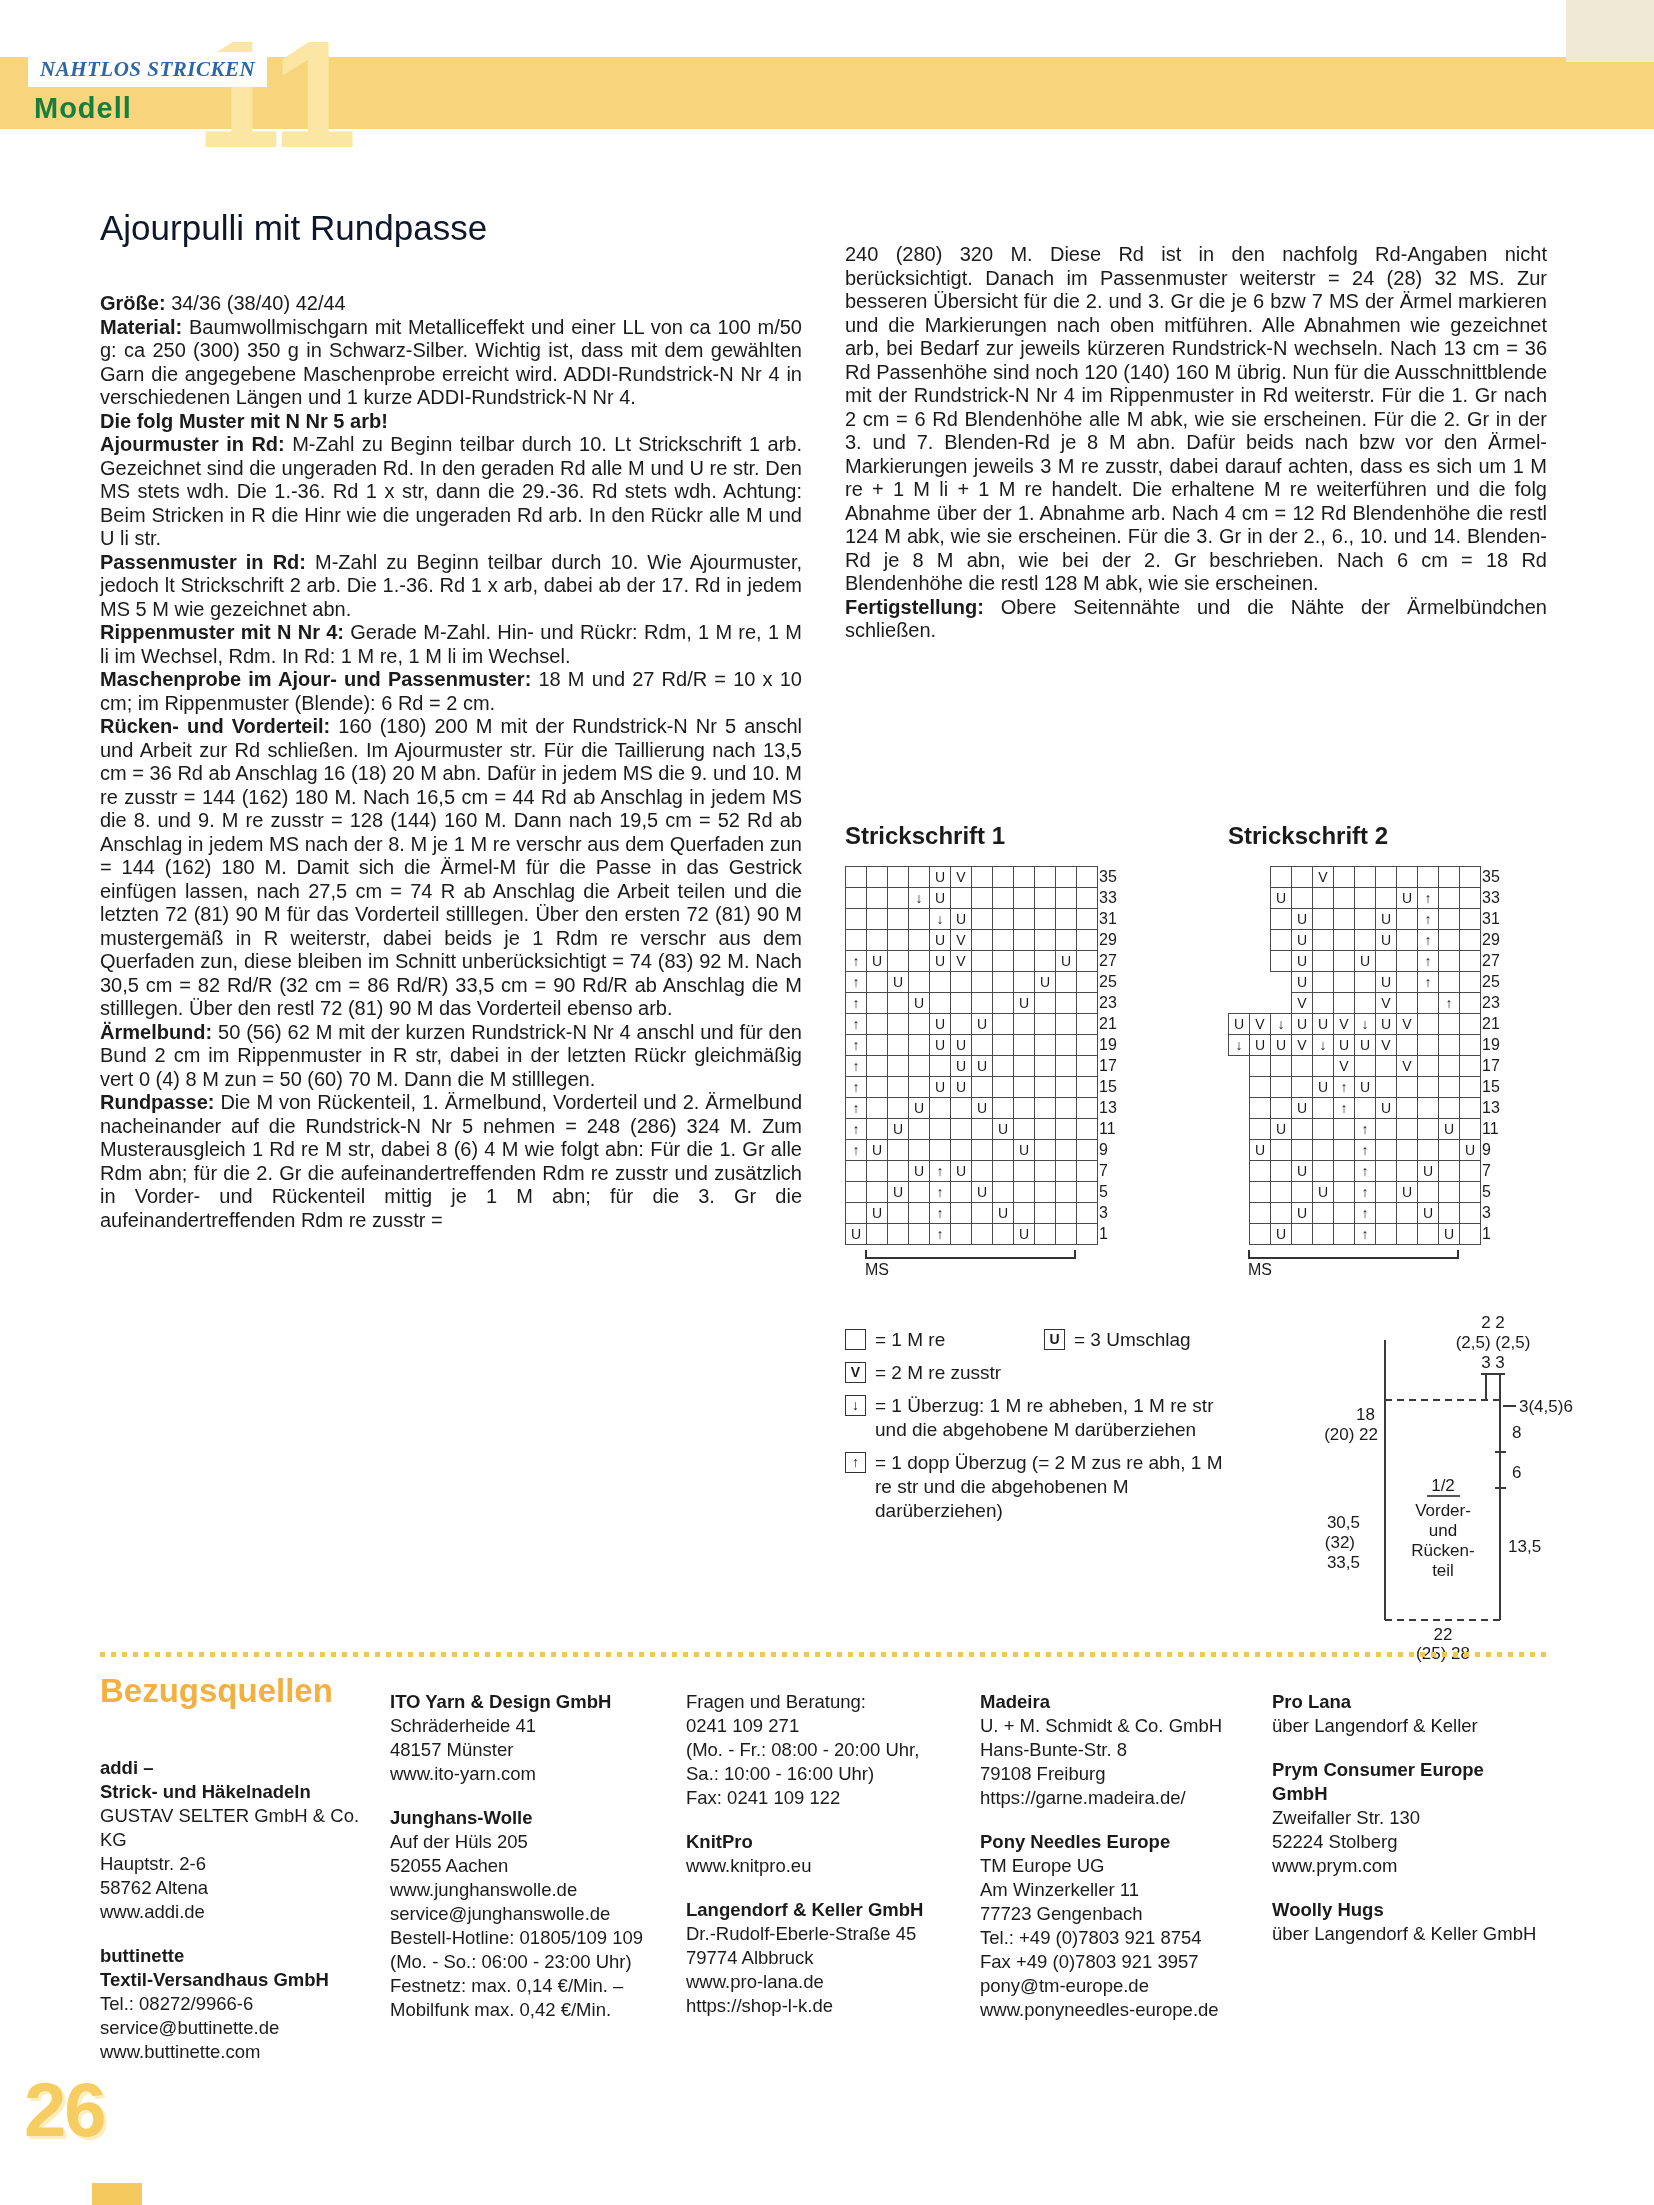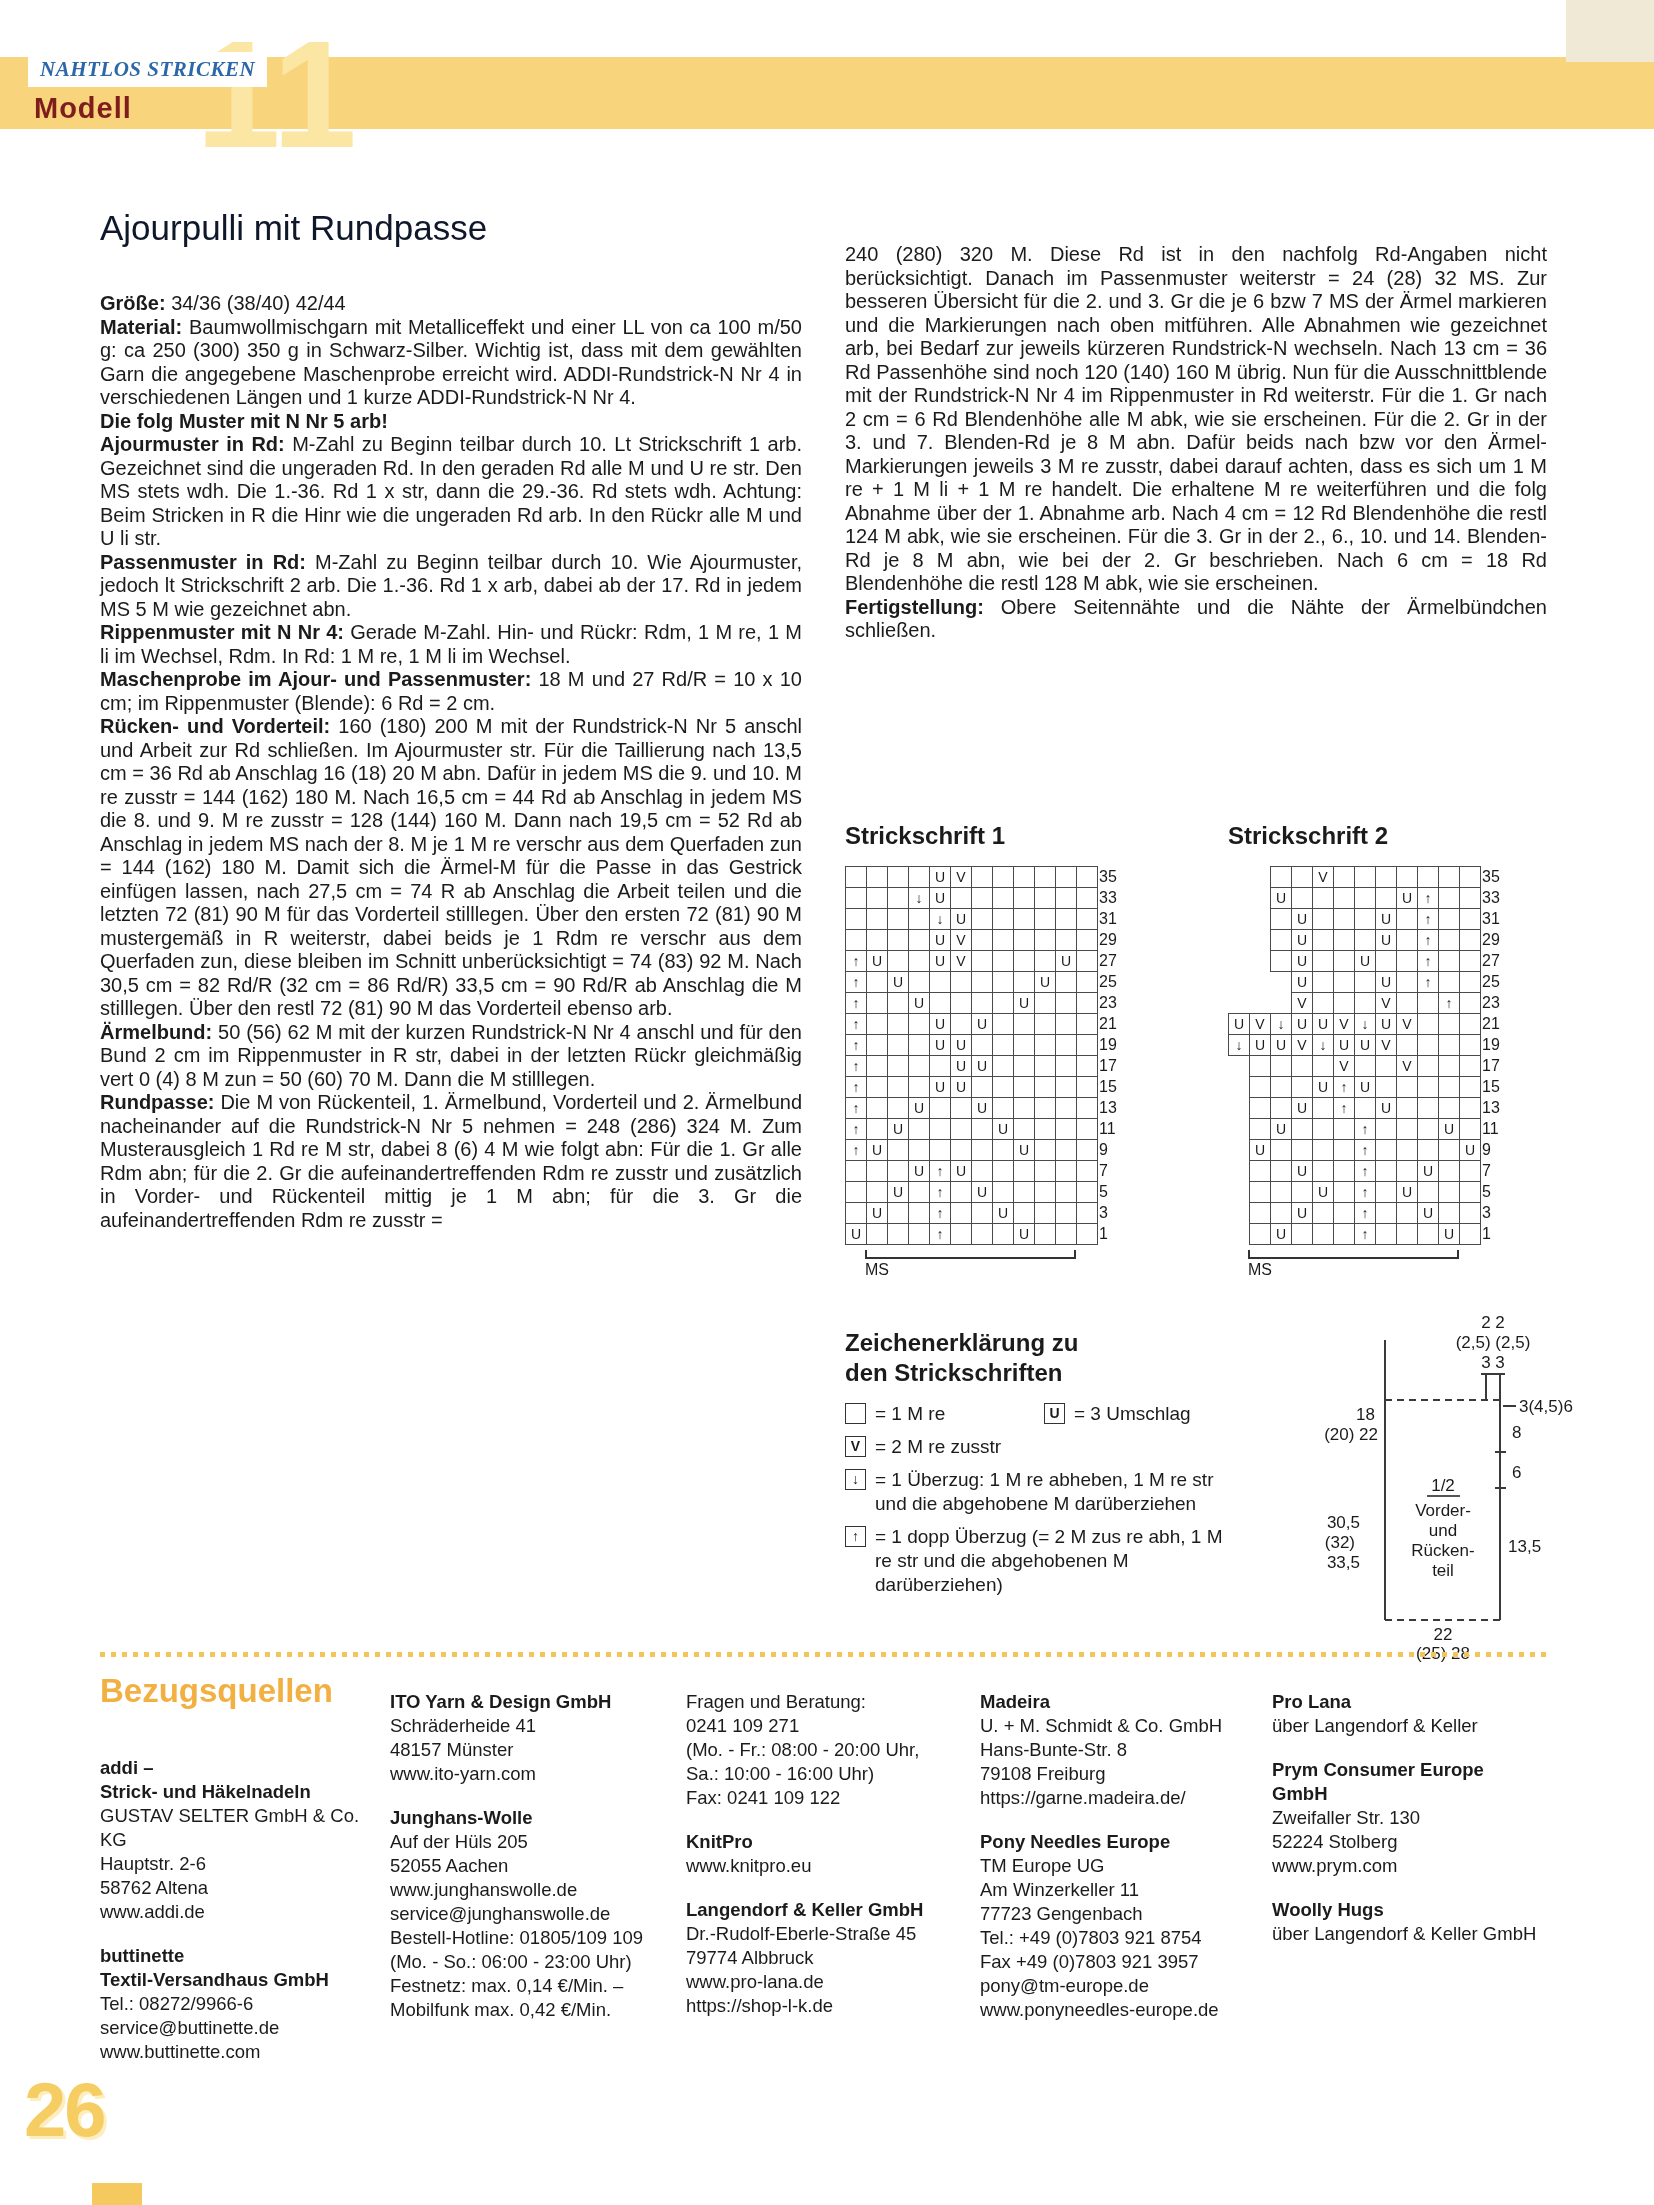--- a/index.html
+++ b/index.html
@@ -6,21 +6,21 @@
   html,body{background:#ffffff}
   body{font-family:"Liberation Sans",sans-serif;color:#1b1b1b}
   .page{position:relative;width:1654px;height:2205px;background:#fff;overflow:hidden}
 
   
   .top-band{position:absolute;left:0;top:57px;width:1654px;height:72px;background:#f8d47c}
   .corner{position:absolute;right:0;top:0;width:88px;height:62px;background:#f0e9d6}
   .series-box{position:absolute;left:28px;top:52px;background:#fff;padding:5px 12px;
     font-family:"Liberation Serif",serif;font-style:italic;font-weight:bold;font-size:21px;
     color:#2c67a8;letter-spacing:.5px;z-index:3}
-  .model-label{position:absolute;left:34px;top:92px;font-size:29px;font-weight:bold;color:#7f1d1d;
+  .model-label{position:absolute;left:34px;top:92px;font-size:29px;font-weight:bold;color:#15803d;
     letter-spacing:1px;z-index:3}
   .model-number{position:absolute;left:196px;top:18px;font-size:152px;line-height:1;font-weight:bold;
     color:#fbe7a3;z-index:2}
 
   
   .article-title{position:absolute;left:100px;top:208px;font-size:35px;font-weight:normal;color:#0f172a}
   .col{position:absolute;width:702px;font-size:20px;line-height:23.5px;text-align:justify}
   .col-left{left:100px;top:292px}
   .col-right{left:845px;top:243px}
   .para strong{font-weight:bold}
@@ -655,21 +655,20 @@
           <span class="chart-cell">U</span>
           <span class="chart-cell"></span>
           <span class="chart-num">1</span>
         </div>
       </div>
     <div class="ms-bracket"></div>
     <div class="ms-label">MS</div>
   </div>
 
   <div class="legend">
-    <div class="legend-title">Zeichenerklärung zu den Strickschriften</div>
     <div class="lg-row">
       <div class="lg-item">
         <span class="sym"></span>
         <span class="lg-text">= 1 M re</span>
       </div>
       <div class="lg-item">
         <span class="sym">U</span>
         <span class="lg-text">= 3 Umschlag</span>
       </div>
     </div>

